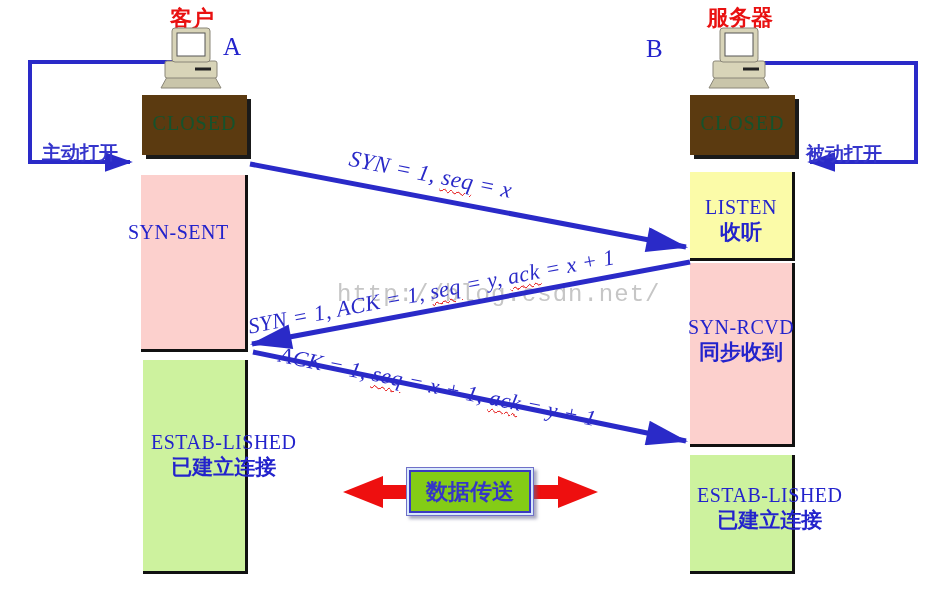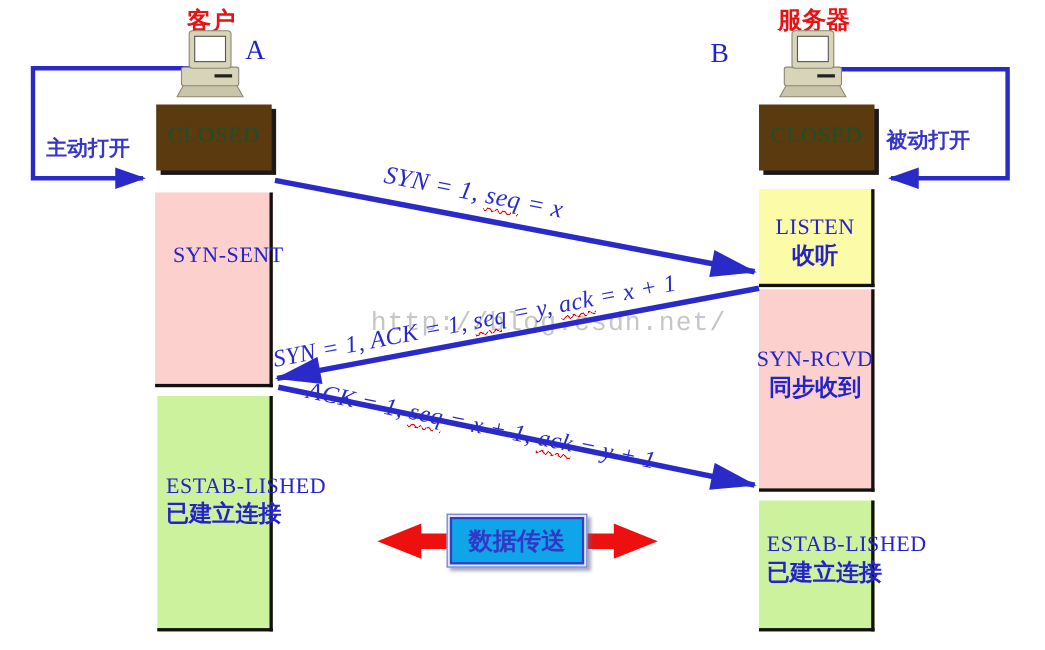--- a/index.html
+++ b/index.html
@@ -17,21 +17,21 @@
 
   
   .box{z-index:2;}
   .box.edge{border-right:3px solid #111;border-bottom:3px solid #111;}
   .box.closed{background:#5b3a10;box-shadow:4px 4px 0 #1a1a1a;}
   .box.pink{background:#fcd0cd;}
   .box.yellow{background:#fbfba8;}
   .box.green{background:#cdf29e;}
 
   
-  .state-label{z-index:3;white-space:nowrap;color:#2323cc;}
+  .state-label{z-index:3;white-space:nowrap;color:#2323cc;text-align:center;}
   .state-label .en{
     font-family:"Liberation Serif",serif;font-size:20px;letter-spacing:.5px;line-height:24px;
   }
   .state-label .zh{
     font-family:"DejaVu Sans",sans-serif;font-weight:bold;font-size:21px;line-height:26px;
   }
   .closed-text{
     z-index:3;font-family:"Liberation Serif",serif;font-size:20px;letter-spacing:1px;
     color:#14532d;text-align:center;
   }
@@ -64,21 +64,21 @@
 
   
   .computer{z-index:6;}
 
   
   .transfer-box{
     z-index:6;background:#d9e9fb;border:1px solid #7070c8;padding:2px;
     box-shadow:3px 3px 3px rgba(100,100,140,.55);
   }
   .transfer-inner{
-    border:2px solid #3a3ac2;background:#0ea5e9;width:118px;height:39px;
+    border:2px solid #3a3ac2;background:#84cc16;width:118px;height:39px;
     display:flex;align-items:center;justify-content:center;
   }
   .transfer-text{
     color:#3535c8;font-weight:bold;font-size:22px;
     font-family:"DejaVu Sans",sans-serif;white-space:nowrap;
   }
 </style>
 </head>
 <body>
 
@@ -91,21 +91,21 @@
   <div class="abs box green edge" style="left:143px;top:360px;width:102px;height:211px;"></div>
 
   <div class="abs box closed" style="left:690px;top:95px;width:105px;height:60px;"></div>
   <div class="abs box yellow edge" style="left:690px;top:172px;width:102px;height:86px;"></div>
   <div class="abs box pink edge" style="left:690px;top:263px;width:102px;height:181px;"></div>
   <div class="abs box green edge" style="left:690px;top:455px;width:102px;height:116px;"></div>
 
   <div class="abs closed-text" style="left:142px;top:112px;width:105px;">CLOSED</div>
   <div class="abs closed-text" style="left:690px;top:112px;width:105px;">CLOSED</div>
 
-  <div class="abs state-label" style="left:128px;top:220px;width:130px;text-align:right;">
+  <div class="abs state-label" style="left:128px;top:220px;width:130px;text-align:left;">
     <div class="en">SYN-SENT</div>
   </div>
 
   <div class="abs state-label" style="left:151px;top:430px;">
     <div class="en">ESTAB-LISHED</div>
     <div class="zh">已建立连接</div>
   </div>
 
   <div class="abs state-label" style="left:690px;top:195px;width:102px;text-align:center;">
     <div class="en">LISTEN</div>
@@ -121,22 +121,22 @@
     <div class="en">ESTAB-LISHED</div>
     <div class="zh">已建立连接</div>
   </div>
 
   <div class="abs host-title" style="left:695px;top:3px;width:90px;">服务器</div>
   <div class="abs host-title" style="left:147px;top:4px;width:90px;">客户</div>
 
   <div class="abs host-letter" style="left:223px;top:33px;">A</div>
   <div class="abs host-letter" style="left:646px;top:35px;">B</div>
 
-  <div class="abs open-label" style="left:42px;top:122px;text-align:center;">主动打开</div>
-  <div class="abs open-label" style="left:806px;top:115px;">被动打开</div>
+  <div class="abs open-label" style="left:42px;top:140px;text-align:center;">主动打开</div>
+  <div class="abs open-label" style="left:806px;top:141px;">被动打开</div>
 
   <svg class="abs computer" style="left:158px;top:26px;" width="66" height="64" viewBox="0 0 66 64">
     <path d="M3,62 L63,62 L57,51 L9,51 Z" fill="#c9c5aa" stroke="#8a8678" stroke-width="1"></path>
     <rect x="7" y="35" width="52" height="17" rx="2" fill="#d8d4b8" stroke="#8a8678" stroke-width="1"></rect>
     <line x1="37" y1="43" x2="53" y2="43" stroke="#222" stroke-width="3"></line>
     <rect x="14" y="2" width="38" height="34" rx="3" fill="#d8d4b8" stroke="#8a8678" stroke-width="1"></rect>
     <rect x="19" y="7" width="28" height="23" fill="#ffffff" stroke="#555" stroke-width="1"></rect>
   </svg>
   <svg class="abs computer" style="left:706px;top:26px;" width="66" height="64" viewBox="0 0 66 64">
     <path d="M3,62 L63,62 L57,51 L9,51 Z" fill="#c9c5aa" stroke="#8a8678" stroke-width="1"></path>

